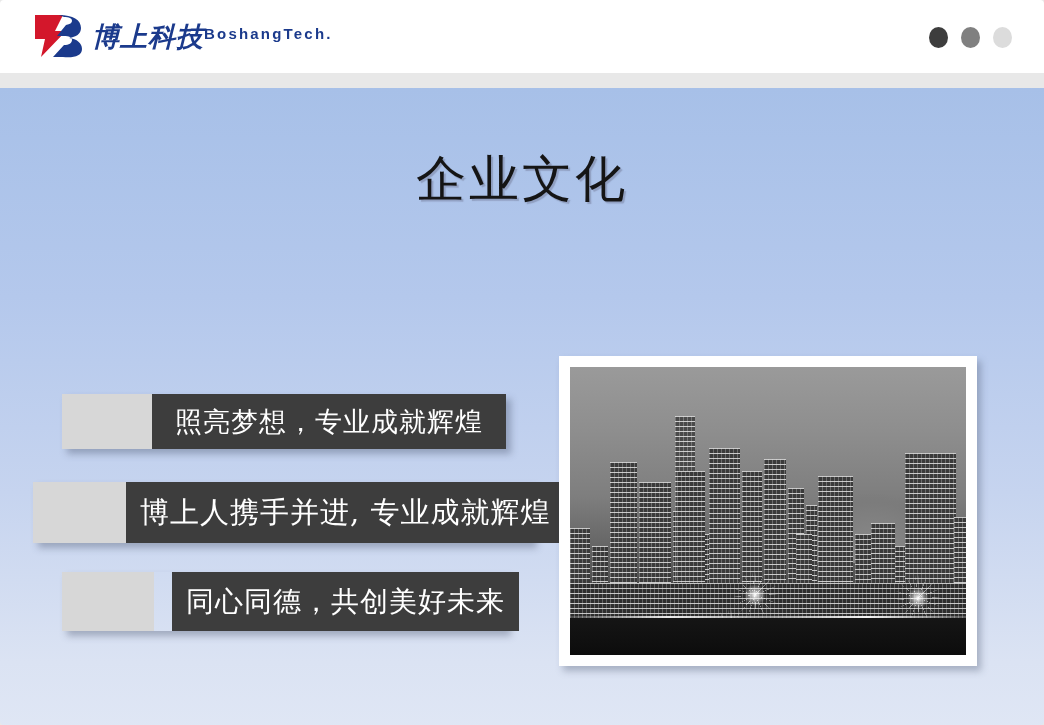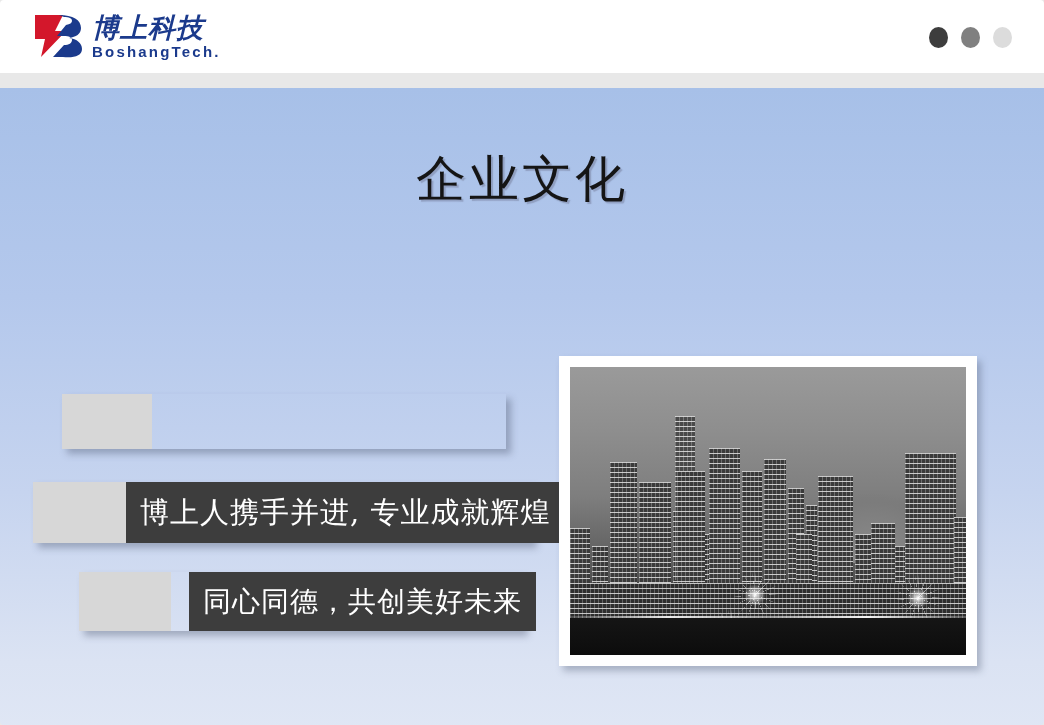--- a/index.html
+++ b/index.html
@@ -24,21 +24,21 @@
   }
   .logo-wrap{
     position:absolute;left:33px;top:12px;
     display:flex;align-items:center;gap:7px;
   }
   .logo-mark{
     position:relative;width:52px;height:48px;flex:0 0 52px;
   }
   .logo-mark svg{display:block;}
   .logo-text{
-    display:flex;flex-direction:column;justify-content:center;
+    display:flex;flex-direction:row;justify-content:center;
     line-height:1;
   }
   .logo-cn{
     font-family:"DejaVu Sans", sans-serif;
     font-size:27px;font-weight:bold;color:#1b3a8c;
     letter-spacing:1px;
     font-style:italic;
   }
   .logo-en{
     font-family:Liberation Sans, sans-serif;
@@ -92,21 +92,21 @@
     letter-spacing:1px;
     white-space:nowrap;
     padding:0 14px;
   }
   .bar-1{left:62px;top:306px;width:444px;height:55px;}
   .bar-1 .chip{width:90px;}
   .bar-1 .body{font-size:27px;}
   .bar-2{left:33px;top:394px;width:499px;height:61px;}
   .bar-2 .chip{width:93px;}
   .bar-2 .body{font-size:29px;}
-  .bar-3{left:79px;top:484px;width:444px;height:59px;gap:18px;}
+  .bar-3{left:62px;top:484px;width:444px;height:59px;gap:18px;}
   .bar-3 .chip{width:92px;}
   .bar-3 .body{font-size:28px;}
 
   
   .photo-frame{
     position:absolute;left:559px;top:268px;width:418px;height:310px;
     background:#ffffff;
     box-shadow:4px 5px 7px rgba(70,80,105,0.35);
     box-sizing:border-box;
     padding:11px;
@@ -203,20 +203,21 @@
       <span class="dot dot-3"></span>
     </div>
   </div>
 
   <div class="canvas">
 
     <div class="title">企业文化</div>
 
     <div class="bar bar-1">
       <div class="chip"></div>
+      <div class="body">照亮梦想，专业成就辉煌</div>
     </div>
 
     <div class="bar bar-2">
       <div class="chip"></div>
       <div class="body">博上人携手并进, 专业成就辉煌</div>
     </div>
 
     <div class="bar bar-3">
       <div class="chip"></div>
       <div class="body">同心同德，共创美好未来</div>

